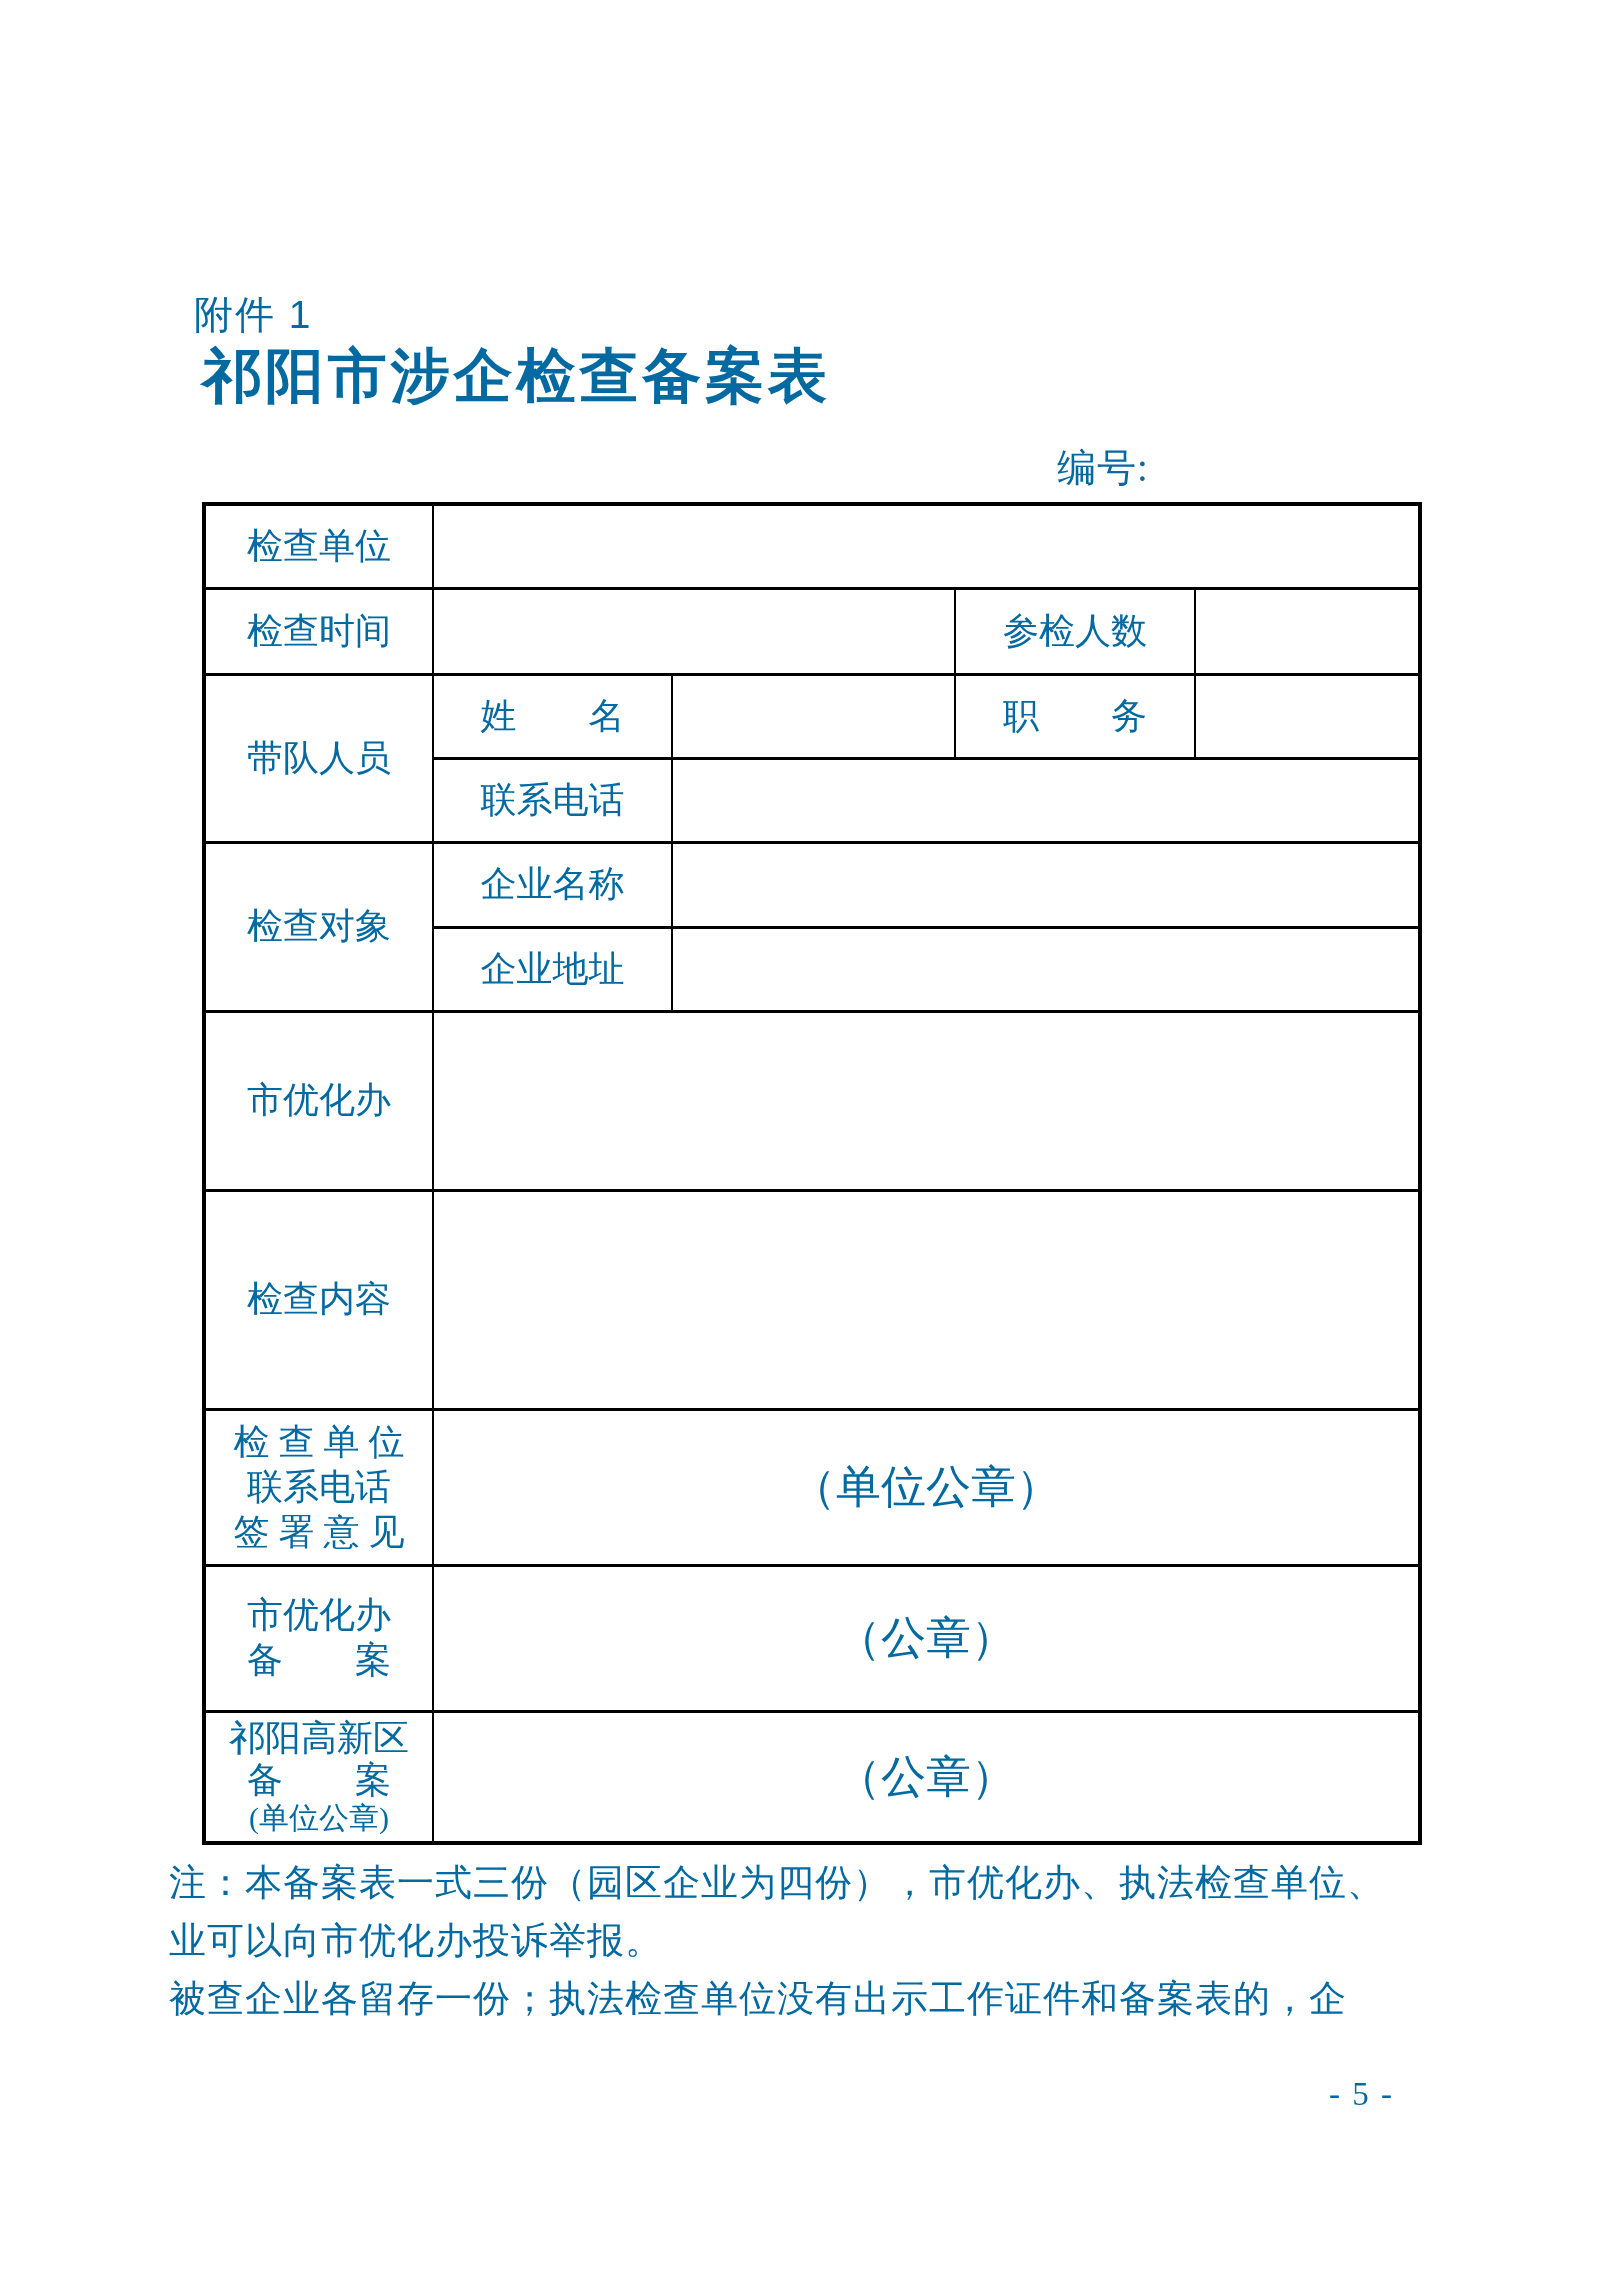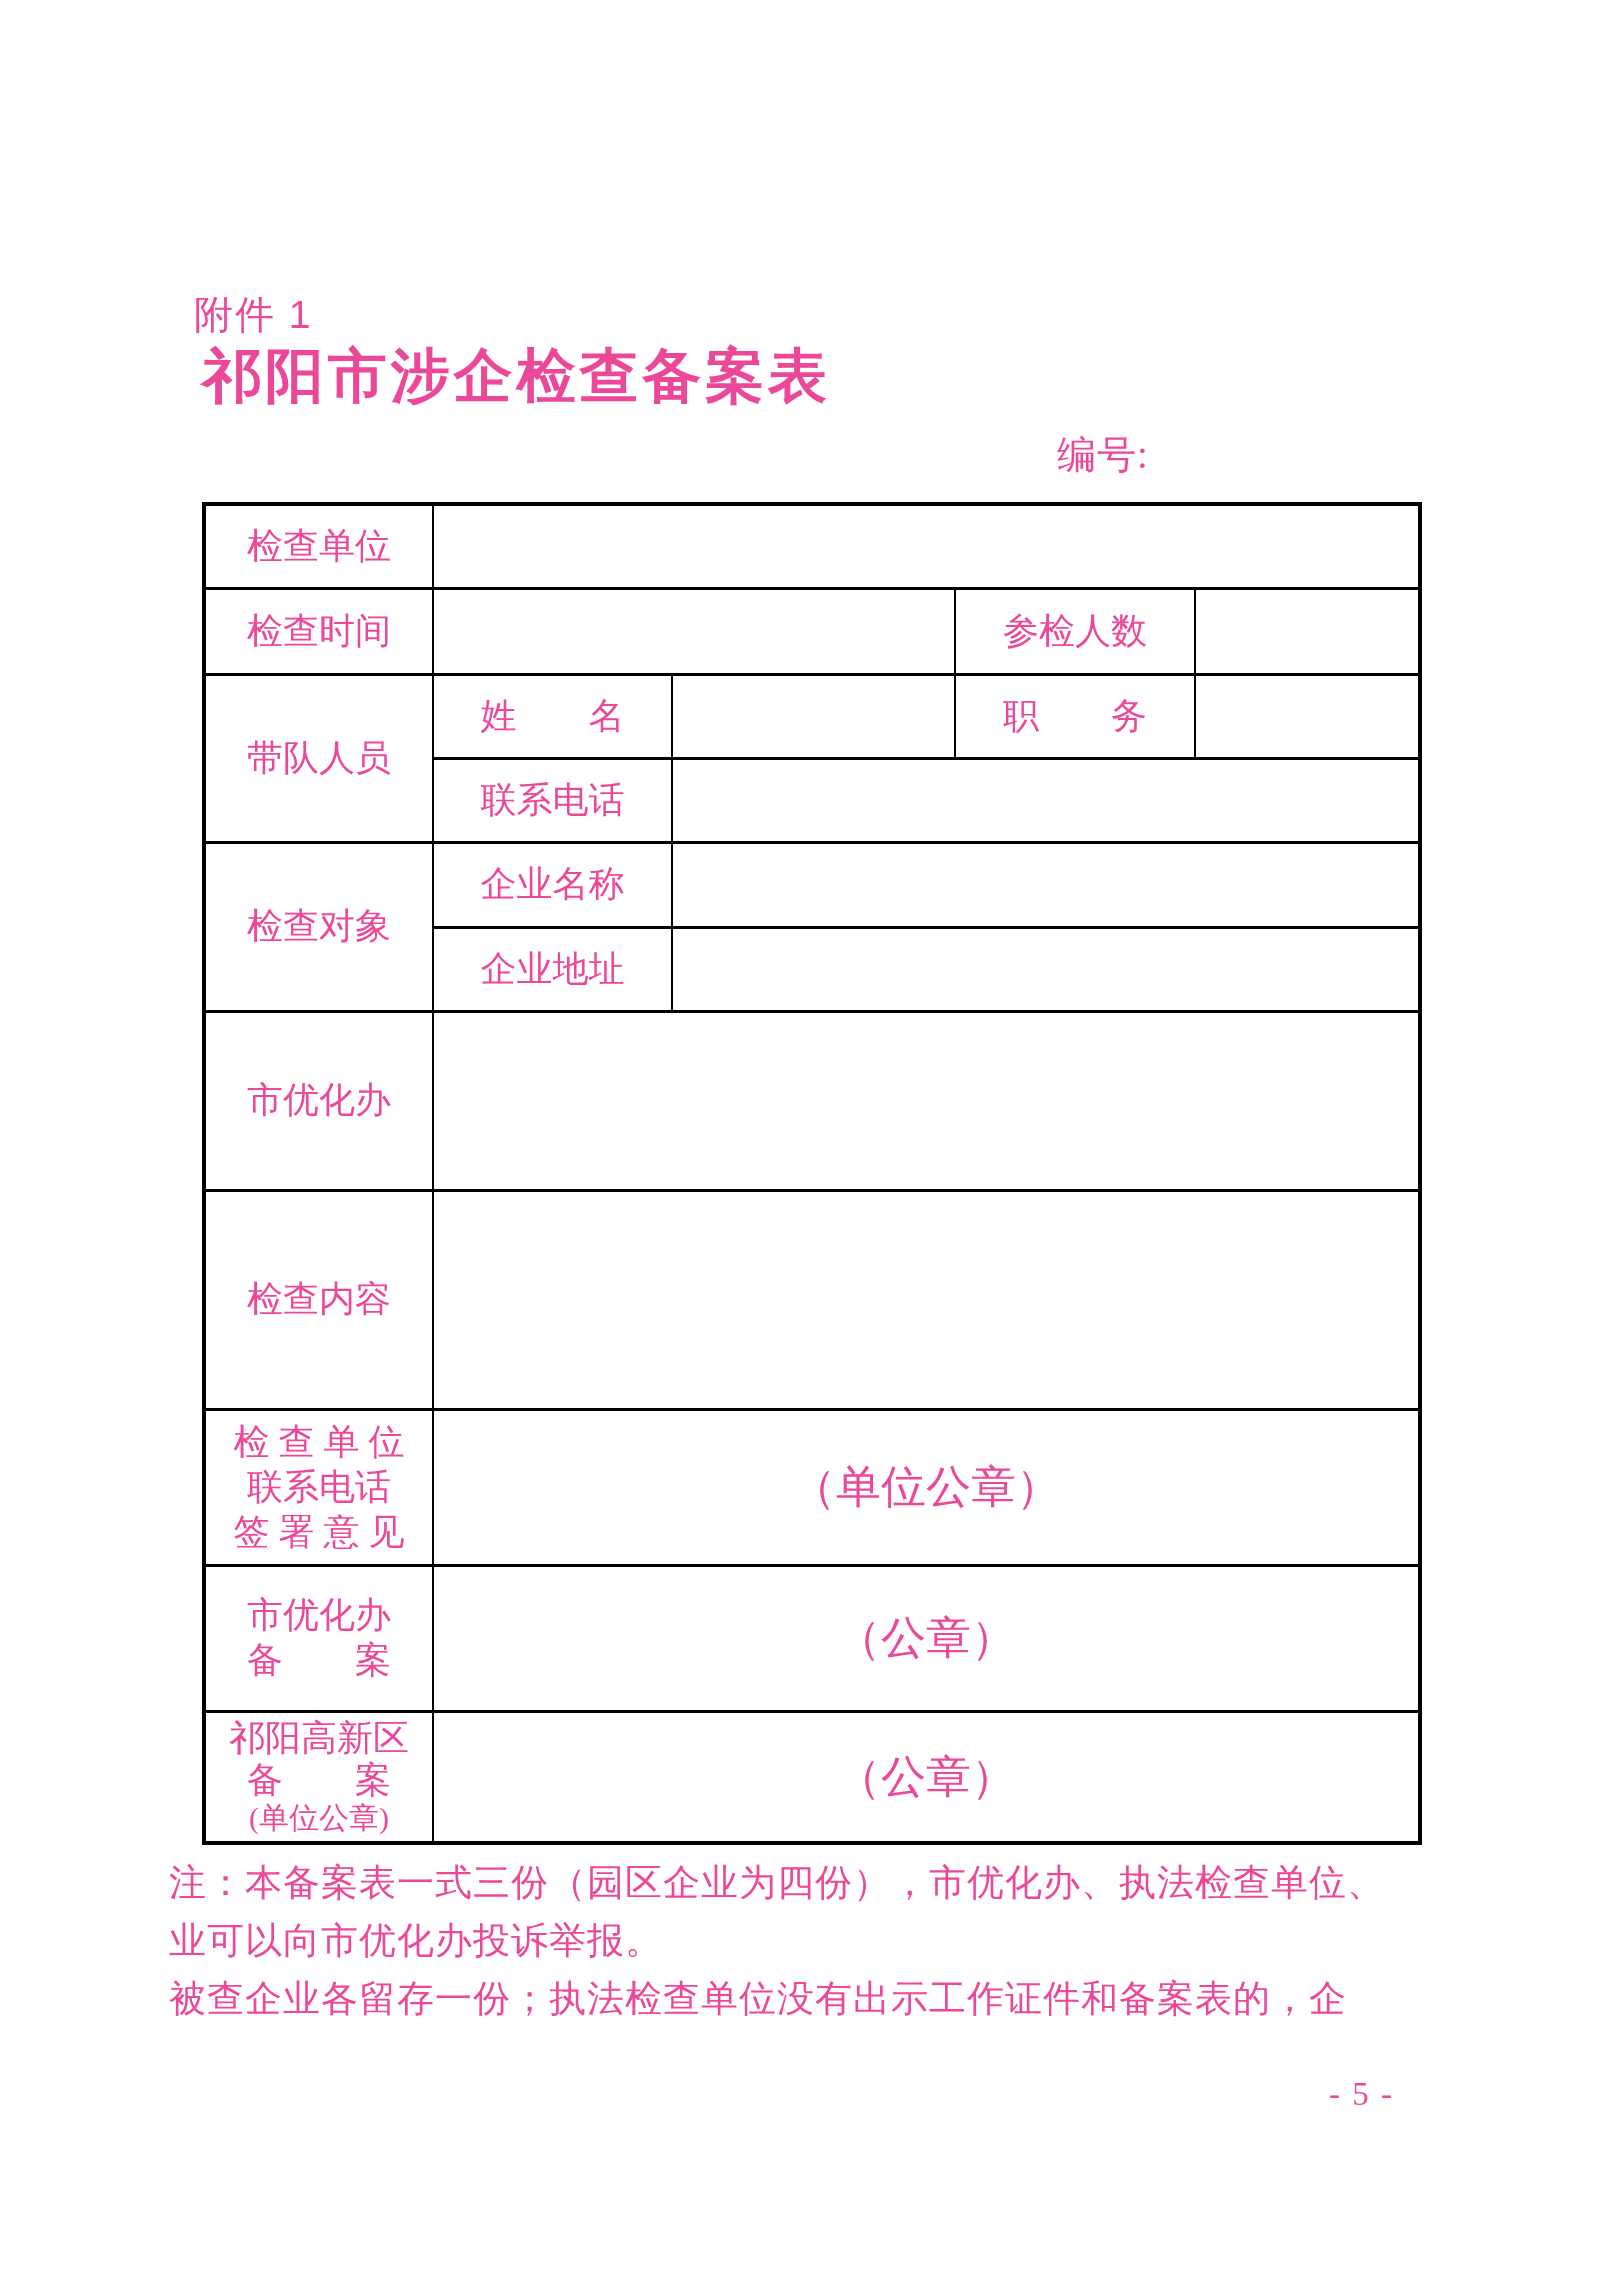--- a/index.html
+++ b/index.html
@@ -1,37 +1,37 @@
 <!DOCTYPE html>
 <html><head>
 <meta charset="utf-8">
 <style>
   html,body { margin:0; padding:0; background:#888; }
   .page {
     position:relative;
     width:1621px; height:2293px;
     margin:0 auto;
     background:#ffffff;
-    color:#ec4899;
+    color:#0369a1;
     font-family:"Liberation Serif","DejaVu Serif",serif;
     overflow:hidden;
   }
   .attachment {
     position:absolute; left:194px; top:288px;
     font-family:"Liberation Sans","DejaVu Sans",sans-serif;
     font-size:39px; letter-spacing:2px;
   }
   .doc-title {
     position:absolute; left:202px; top:337px; width:1217px;
     margin:0; 
     font-size:59px; font-weight:bold; letter-spacing:3.9px;
     font-family:"Liberation Serif","DejaVu Serif",serif;
   }
   .serial {
-    position:absolute; left:1057px; top:428px;
+    position:absolute; left:1057px; top:441px;
     font-size:39px; letter-spacing:1px;
   }
   table.form-table {
     position:absolute; left:202px; top:502px;
     width:1217px;
     border-collapse:collapse; table-layout:fixed;
     border:4.9px solid #000;
   }
   table.form-table td {
     border-left:2.9px solid #000; border-right:2.9px solid #000;

